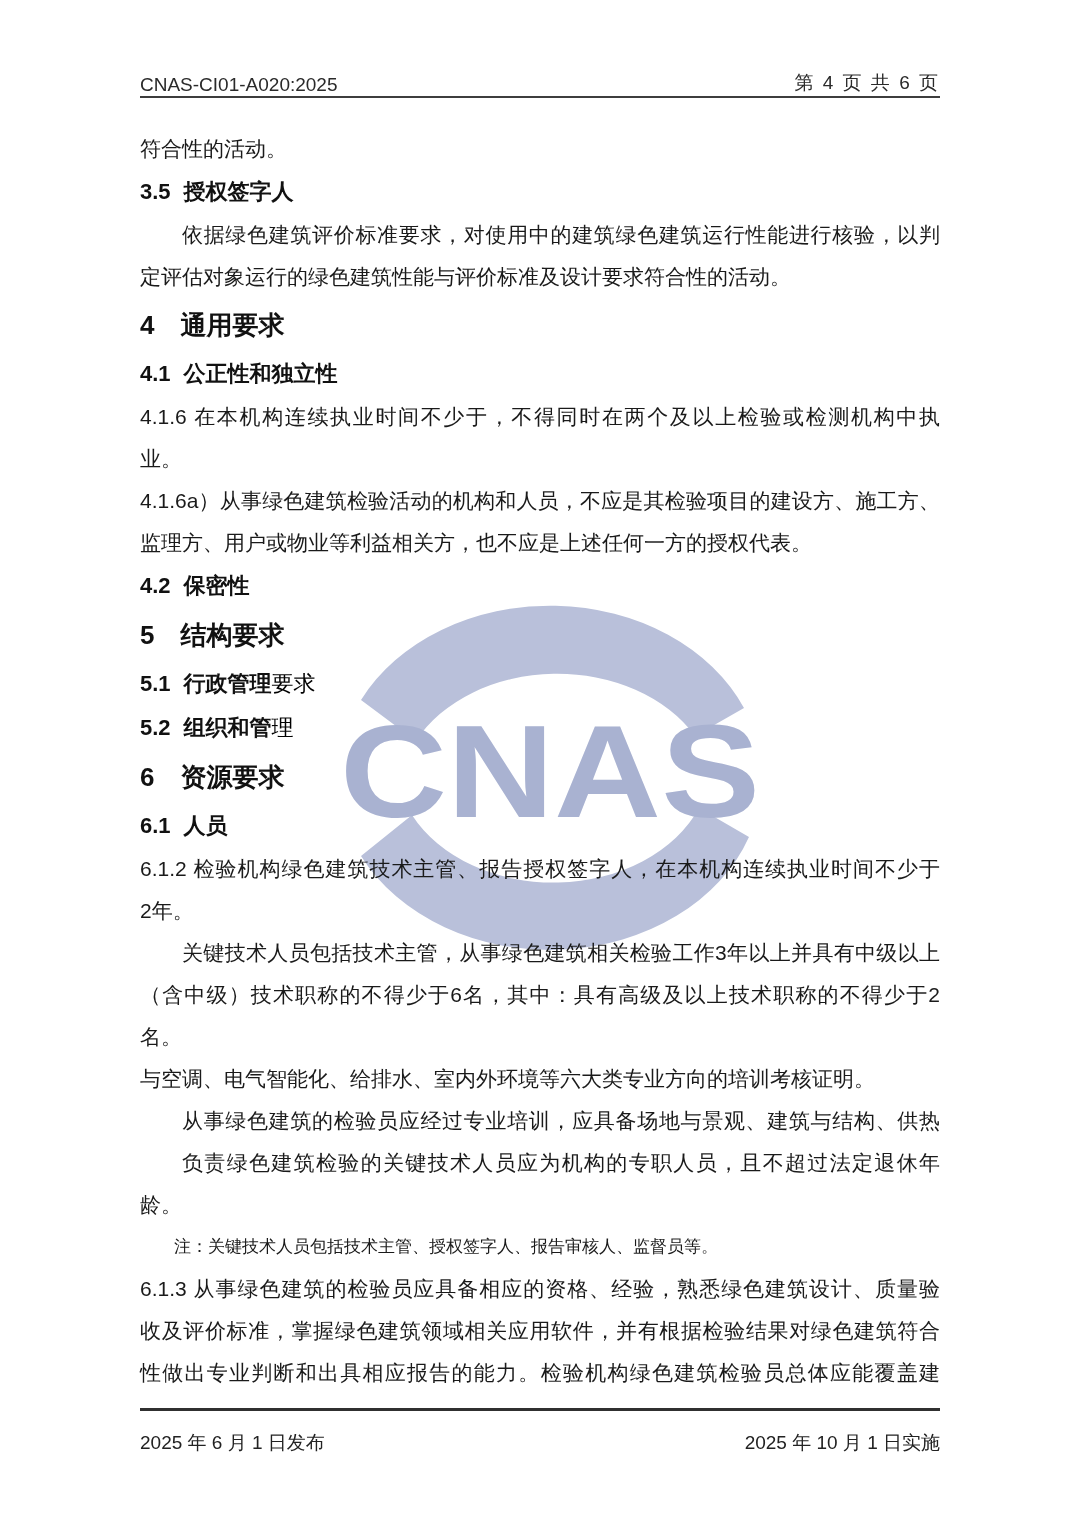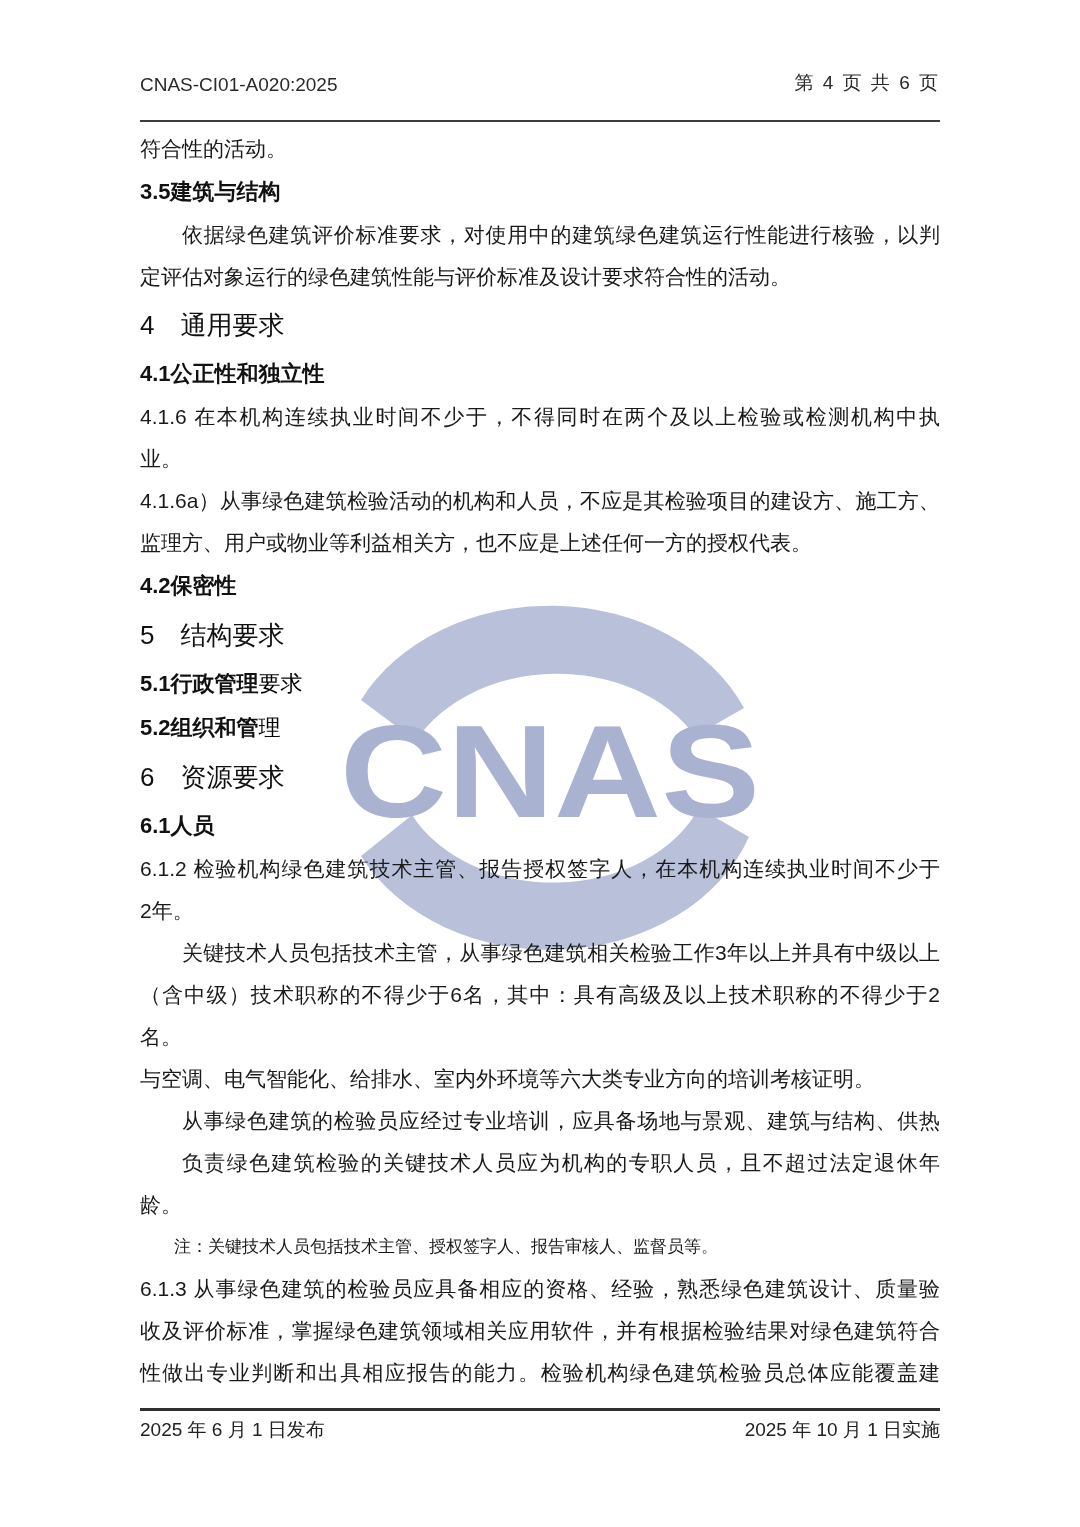--- a/index.html
+++ b/index.html
@@ -4,41 +4,41 @@
 <style>
   html,body { margin:0; padding:0; background:#ffffff; }
   .page {
     position:relative; width:1080px; height:1527px; background:#ffffff;
     overflow:hidden; font-family:"Liberation Sans", sans-serif; color:#1a1a1a;
   }
   
   .hdr {
     position:absolute; left:140px; width:800px; top:70px;
     display:flex; justify-content:space-between; align-items:flex-end;
-    font-size:19px; color:#2a2a2a; padding-bottom:24px;
+    font-size:19px; color:#2a2a2a; padding-bottom:0;
     border-bottom:2px solid #3d3d3d;
   }
   .hdr .pageno { letter-spacing:2px; }
   
   .wm { position:absolute; left:333px; top:603px; width:434px; height:352px; z-index:0; }
   
   .content { position:absolute; left:140px; top:128px; width:800px; z-index:1; }
   .bline { font-size:21px; line-height:42px; height:42px; }
   .bline.fill { text-align:justify; text-align-last:justify; }
   .bline.indent { text-indent:42px; }
   .bline.note { font-size:17px; text-indent:34px; }
-  .h1 { font-size:26px; font-weight:normal; line-height:54px; height:54px; color:#111; }
+  .h1 { font-size:26px; font-weight:bold; line-height:54px; height:54px; color:#111; }
   .h1 .num { margin-right:26px; }
   .h2 { font-size:22px; font-weight:bold; line-height:44px; height:44px; color:#111; }
-  .h2 .num { }
+  .h2 .num { margin-right:13px; }
   .h2 .reg { font-weight:normal; color:#000000; }
   
   .ftr {
     position:absolute; left:140px; width:800px; top:1408px;
-    border-top:3px solid #303030; padding-top:6px;
+    border-top:3px solid #303030; padding-top:19px;
     display:flex; justify-content:space-between;
     font-size:19px; color:#222; z-index:1;
   }
 </style>
 </head>
 <body>
 
 <div class="page">
 
   <div class="hdr">
@@ -49,21 +49,21 @@
   <svg class="wm" viewBox="0 0 434 352" aria-hidden="true">
     <path d="M 28 97 A 212 172 0 0 1 411 105 L 362 133 A 158 122 0 0 0 83 138 Z" fill="#b9c0da"></path>
     <path d="M 28 253 A 212 172 0 0 0 416 234 L 366 205 A 158 122 0 0 1 79 212 Z" fill="#b9c0da"></path>
     <text x="7" y="214" font-size="132" font-weight="bold" font-family="Liberation Sans, sans-serif" textLength="420" lengthAdjust="spacingAndGlyphs" fill="#a9b2d1">CNAS</text>
   </svg>
 
   <div class="content">
       <div>
         <div class="bline">符合性的活动。</div>
       </div>
-      <div class="h2"><span class="num">3.5</span><span>建筑与结构</span></div>
+      <div class="h2"><span class="num">3.5</span><span>授权签字人</span></div>
       <div>
         <div class="bline indent fill">依据绿色建筑评价标准要求，对使用中的建筑绿色建筑运行性能进行核验，以判</div>
         <div class="bline">定评估对象运行的绿色建筑性能与评价标准及设计要求符合性的活动。</div>
       </div>
       <div class="h1"><span class="num">4</span><span>通用要求</span></div>
       <div class="h2"><span class="num">4.1</span><span>公正性和独立性</span></div>
       <div>
         <div class="bline fill">4.1.6 在本机构连续执业时间不少于，不得同时在两个及以上检验或检测机构中执</div>
         <div class="bline">业。</div>
       </div>

